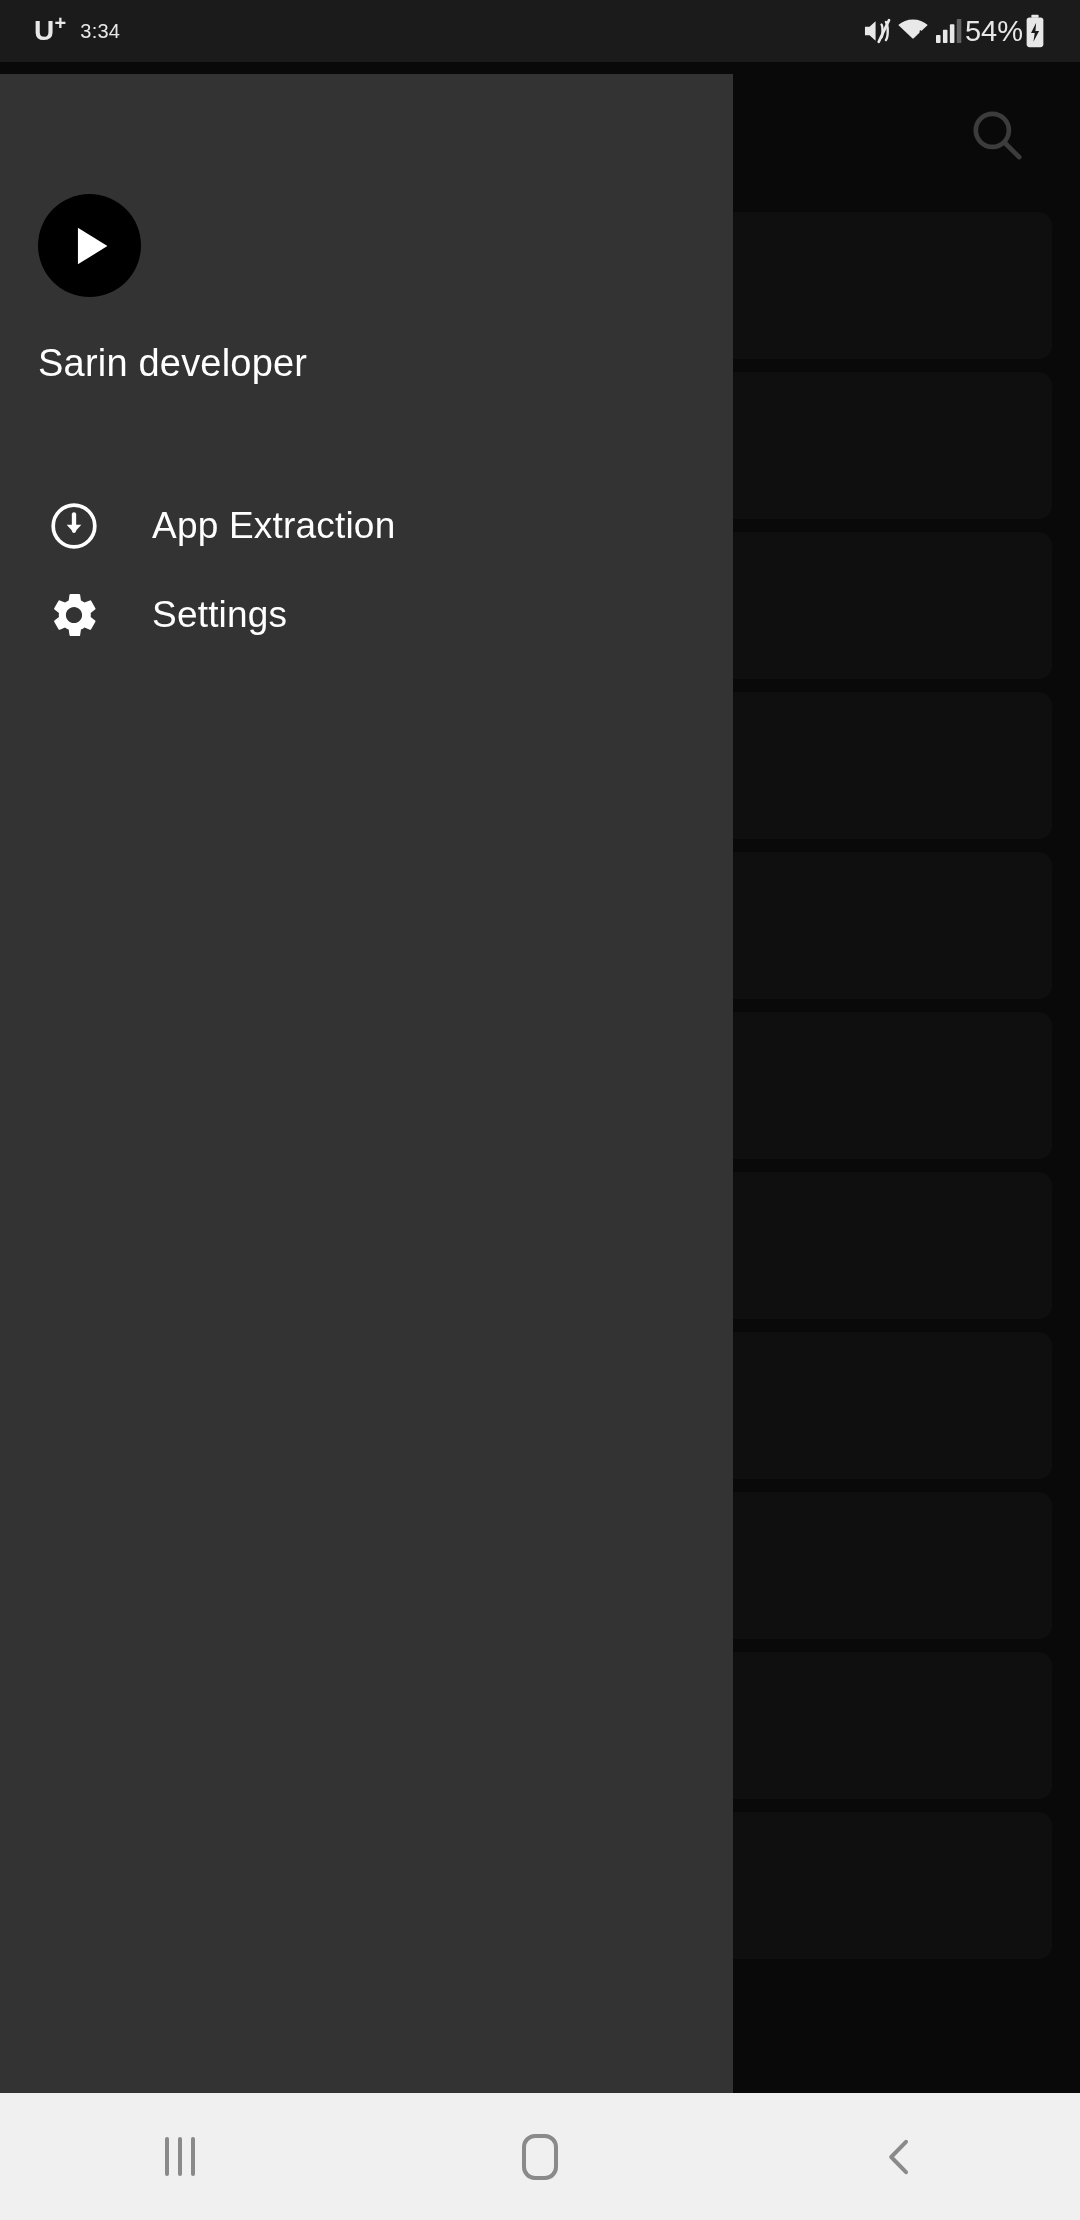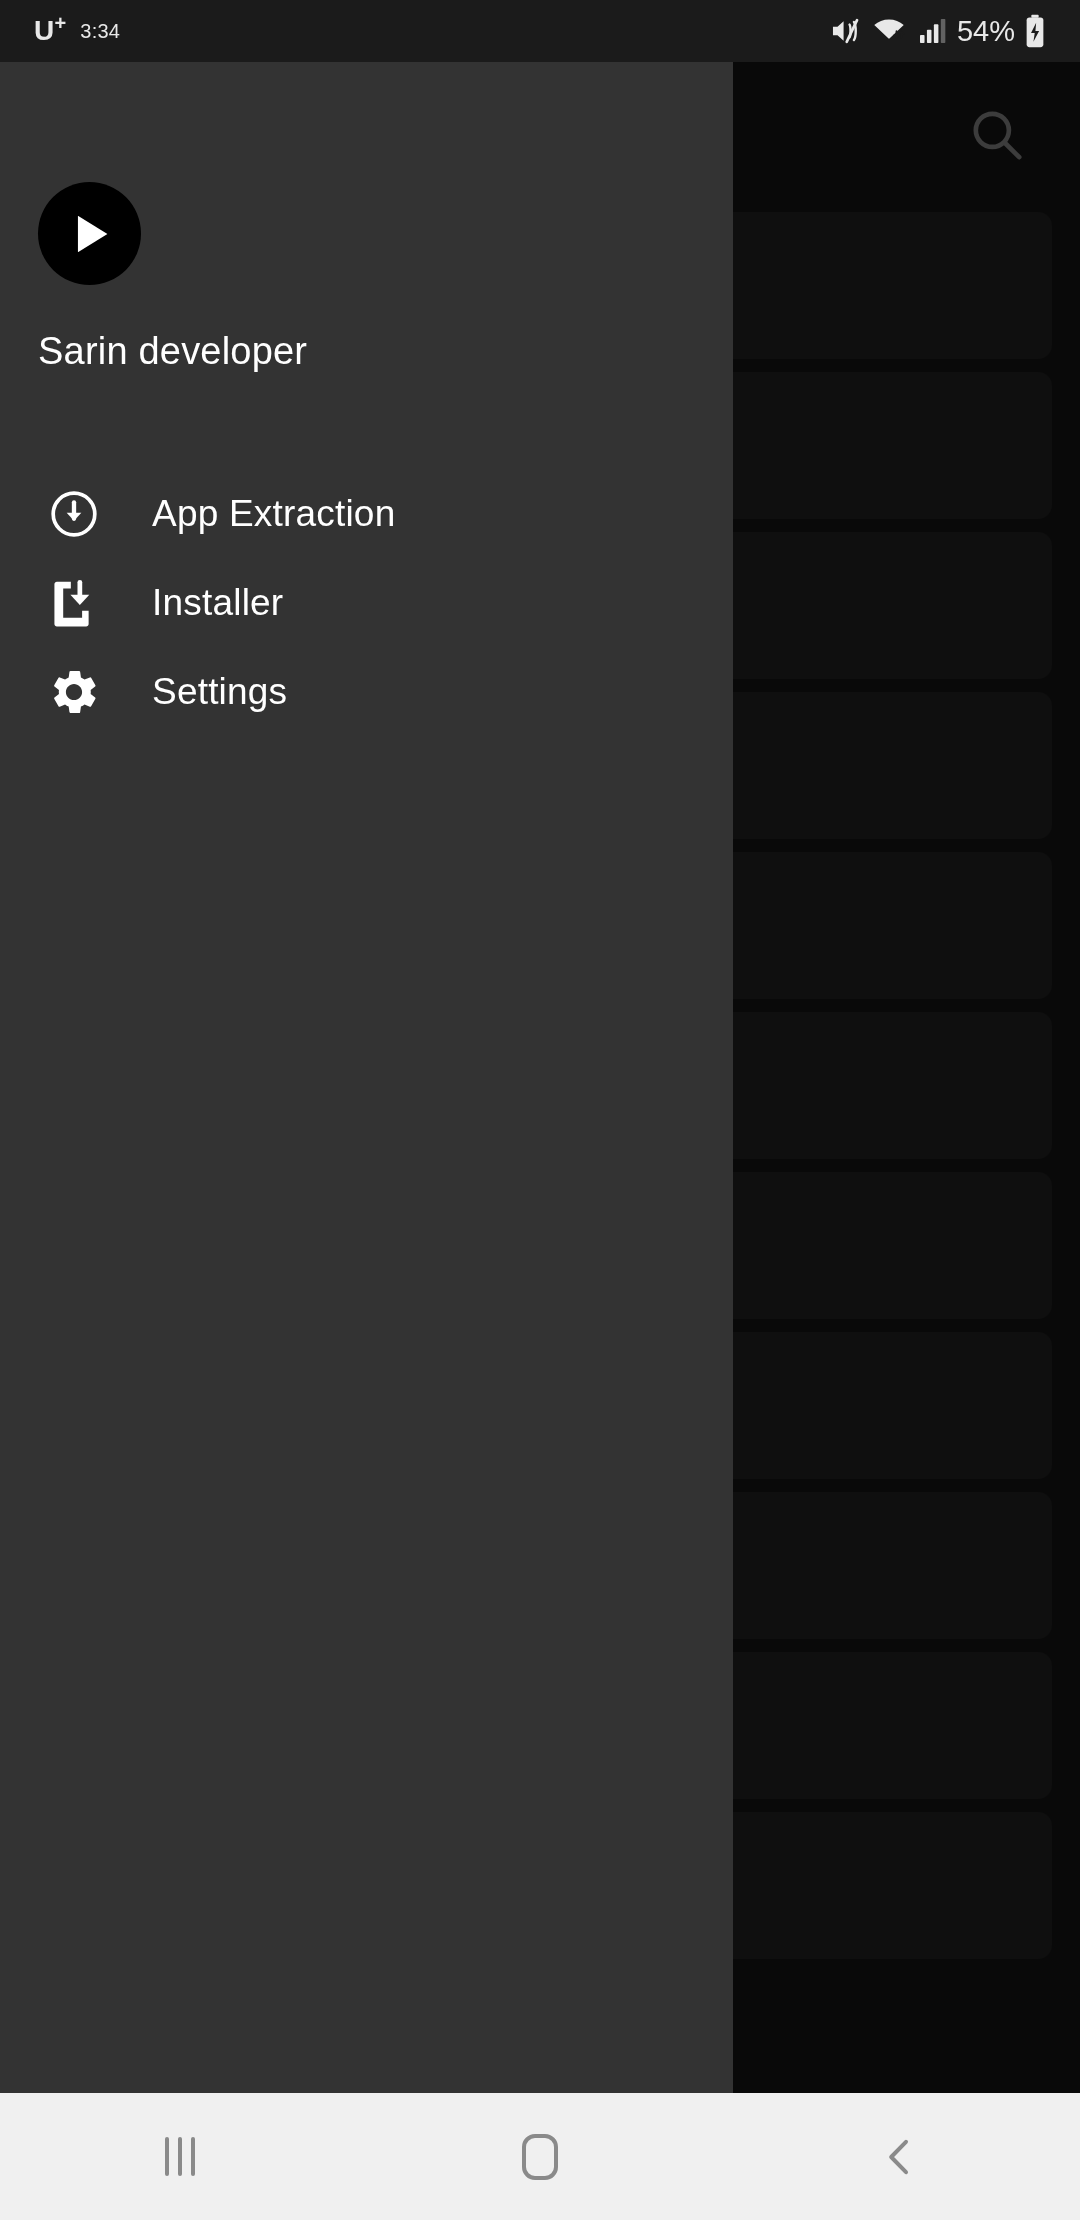--- a/index.html
+++ b/index.html
@@ -50,21 +50,21 @@
   .carrier sup {
     font-size: 20px;
     font-weight: 700;
     vertical-align: super;
     line-height: 0;
   }
   .sb-clock { font-size: 20px; color: #e8e8e8; }
   .sb-right {
     display: flex;
     align-items: center;
-    gap: 9px;
+    gap: 1px;
     color: #e8e8e8;
   }
   .sb-battery-text {
     font-size: 29px;
     color: #e8e8e8;
     letter-spacing: 0px;
   }
   .sb-icon { display: block; }
 
   
@@ -179,21 +179,21 @@
     top: 62px; left: 0;
     width: 1080px;
     height: 2031px;
     background: rgba(0,0,0,0.45);
     z-index: 20;
   }
 
   
   #nav-drawer {
     position: absolute;
-    top: 62px; left: 0;
+    top: 74px; left: 0;
     width: 733px;
     height: 2031px;
     background: #333333;
     z-index: 30;
     overflow: hidden;
   }
   #drawer-header {
     padding: 120px 0 0 38px;
   }
   #avatar {
@@ -538,30 +538,20 @@
         <span class="drawer-item-icon">
           <svg width="52" height="52" viewBox="0 0 24 24">
             <circle cx="12" cy="12" r="9.6" fill="none" stroke="#ffffff" stroke-width="1.7"></circle>
             <path d="M12 6.6v7.6" stroke="#ffffff" stroke-width="2" stroke-linecap="round"></path>
             <path d="M8.6 11.4L12 15.1l3.4-3.7z" fill="#ffffff"></path>
           </svg>
         </span>
         <span class="drawer-item-label">App Extraction</span>
       </div>
 
-      <div class="drawer-item">
-        <span class="drawer-item-icon">
-          <svg width="54" height="54" viewBox="0 0 24 24">
-            <path d="M4.4 2.6h6.2v2.9H7.2v13h8.4v-3.1h2.9v5.9c0 .6-.5 1.1-1.1 1.1H4.4c-.6 0-1.1-.5-1.1-1.1V3.7c0-.6.5-1.1 1.1-1.1z" fill="#ffffff"></path>
-            <path d="M14.6 2.8v7.0" stroke="#ffffff" stroke-width="2.1" stroke-linecap="round"></path>
-            <path d="M10.4 8.3l4.2 4.6 4.2-4.6z" fill="#ffffff"></path>
-          </svg>
-        </span>
-        <span class="drawer-item-label">Installer</span>
-      </div>
 
       <div class="drawer-item">
         <span class="drawer-item-icon">
           <svg width="54" height="54" viewBox="0 0 24 24">
             <path d="M19.4 12.9c.04-.3.06-.6.06-.9s-.02-.6-.06-.9l2.0-1.5c.18-.14.23-.4.11-.6l-1.9-3.3c-.12-.2-.36-.3-.57-.2l-2.35.95c-.5-.38-1.03-.7-1.6-.93l-.36-2.5c-.03-.23-.23-.4-.47-.4h-3.8c-.24 0-.44.17-.47.4l-.36 2.5c-.58.24-1.1.55-1.6.93l-2.35-.95c-.21-.08-.45 0-.57.2l-1.9 3.3c-.12.2-.07.46.11.6l2.0 1.5c-.04.3-.07.6-.07.9s.03.6.07.9l-2.0 1.5c-.18.14-.23.4-.11.6l1.9 3.3c.12.2.36.28.57.2l2.35-.95c.5.38 1.02.7 1.6.93l.36 2.5c.3.23.23.4.47.4h3.8c.24 0 .44-.17.47-.4l.36-2.5c.57-.24 1.1-.55 1.6-.93l2.35.95c.21.08.45 0 .57-.2l1.9-3.3c.12-.2.07-.46-.11-.6zM12 15.6c-1.98 0-3.6-1.62-3.6-3.6s1.62-3.6 3.6-3.6 3.6 1.62 3.6 3.6-1.62 3.6-3.6 3.6z" fill="#ffffff"></path>
           </svg>
         </span>
         <span class="drawer-item-label">Settings</span>
       </div>
 

